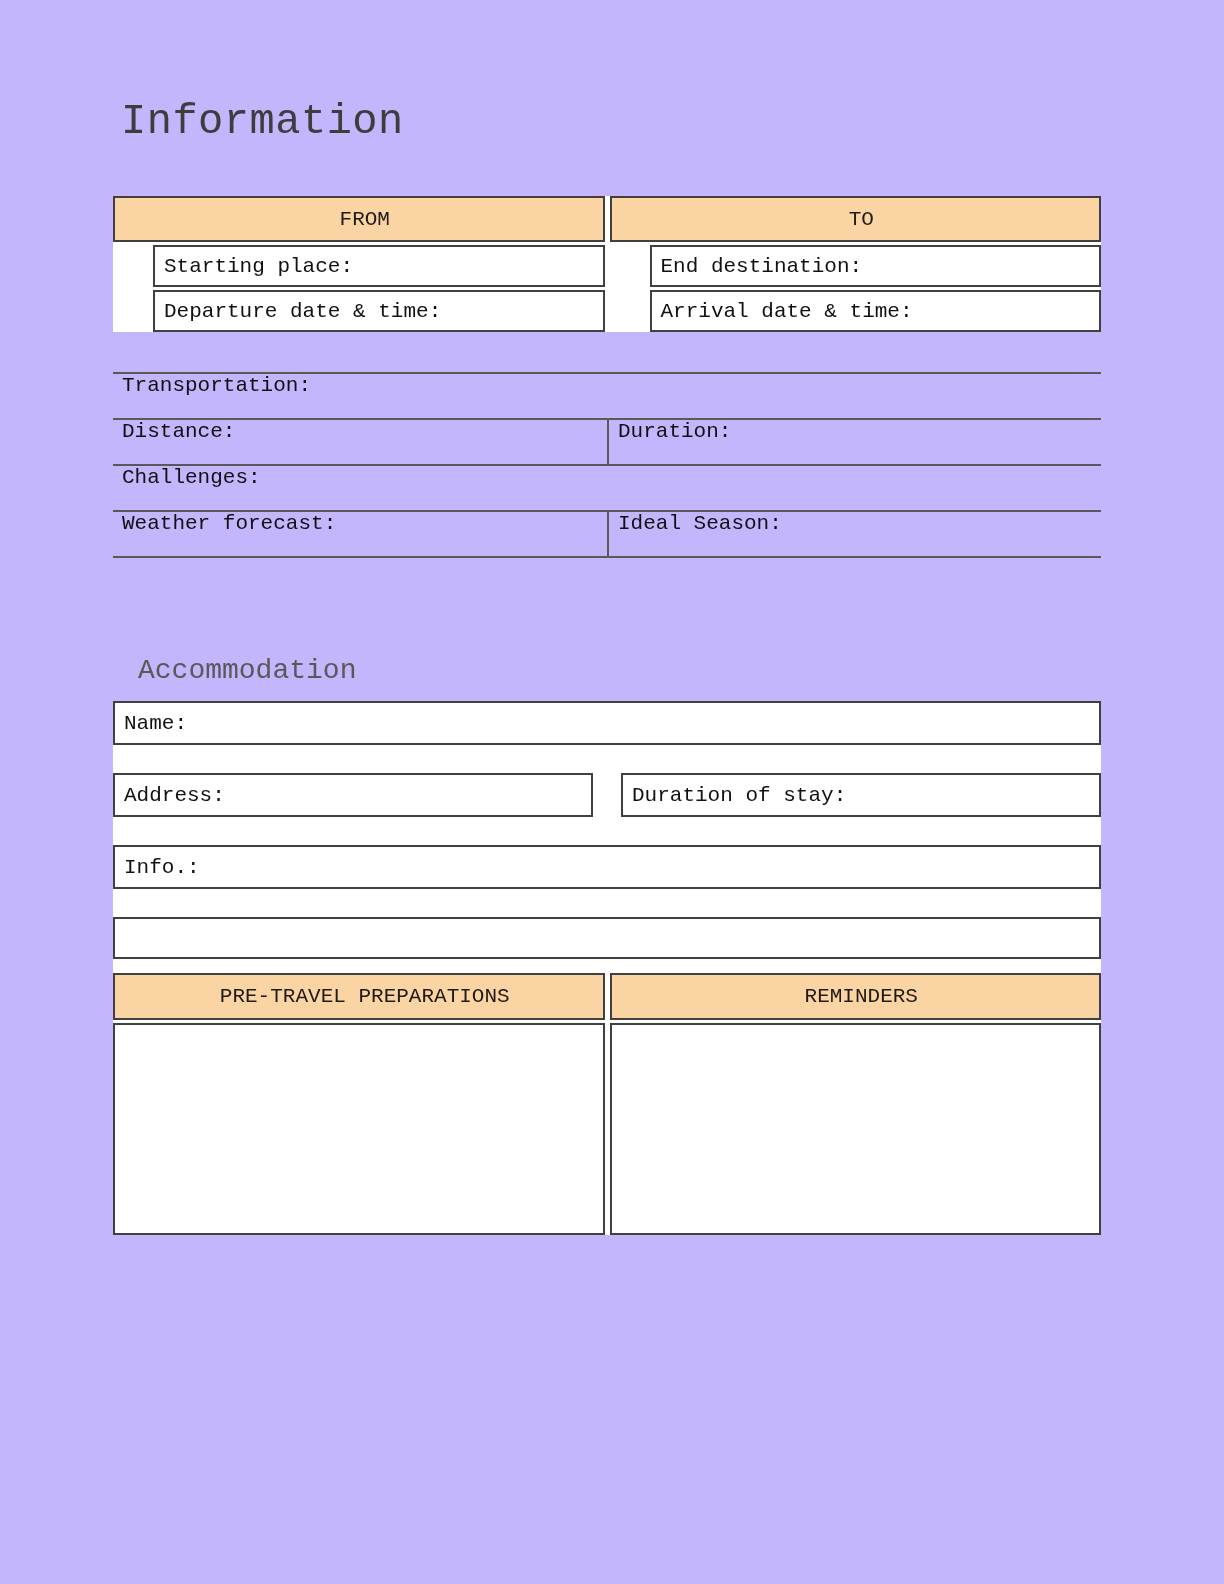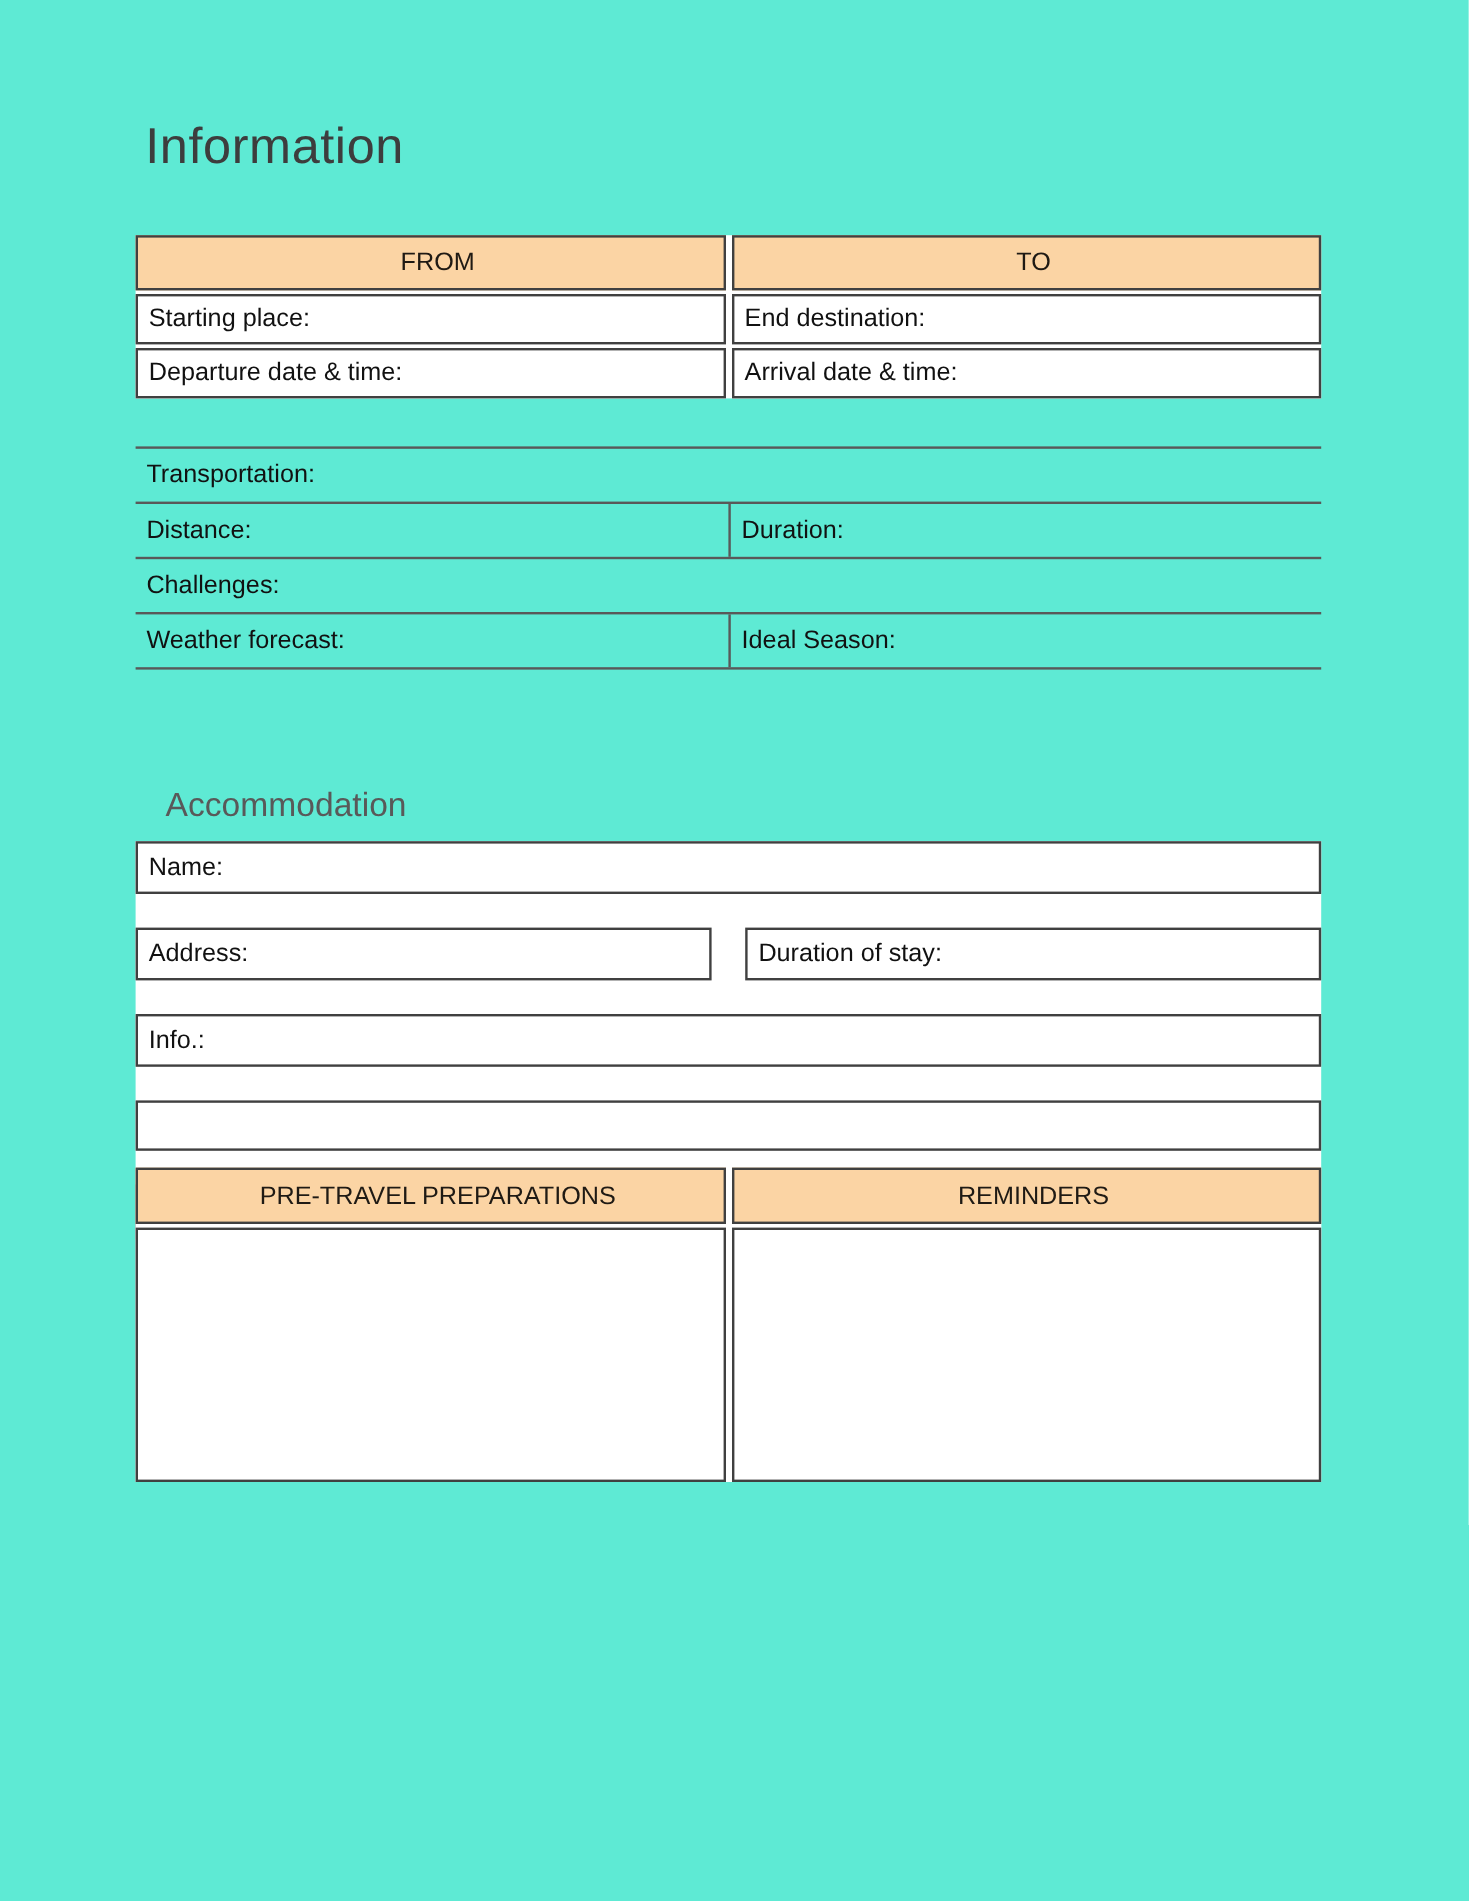--- a/index.html
+++ b/index.html
@@ -4,22 +4,22 @@
 <style>
   html, body {
     margin: 0;
     padding: 0;
     background: #ffffff;
   }
   .page {
     position: relative;
     width: 1224px;
     height: 1584px;
-    background: #5eead4;
-    font-family: Liberation Sans, sans-serif;
+    background: #c4b5fd;
+    font-family: Liberation Mono, monospace;
     color: #111111;
     overflow: hidden;
   }
   .content-block { position: absolute; left: 113px; width: 988px; }
 
   .doc-title {
     position: absolute;
     left: 121px;
     top: 98px;
     font-size: 42px;
@@ -49,35 +49,34 @@
   .cell.span2 { grid-column: 1 / -1; }
   .cell.header {
     background: #FBD4A4;
     justify-content: center;
     padding-left: 12px;
     color: #1f1a14;
   }
 
   #from-to-table { top: 196px; }
   #from-to-table .header { height: 46px; }
-  #from-to-table .field-cell { height: 42px; }
+  #from-to-table .field-cell { height: 42px; margin-left: 40px; }
 
   
   #route-section { top: 372px; border-top: 2px solid #595959; }
   .line-row {
     box-sizing: border-box;
     height: 46px;
     border-bottom: 2px solid #595959;
     display: grid;
     grid-template-columns: 1fr 1fr;
   }
   .line-row.single { grid-template-columns: 1fr; }
   .line-cell {
     display: flex;
-    align-items: center;
     padding-left: 9px;
     font-size: 21px;
     color: #111111;
   }
   .line-cell.second { border-left: 2px solid #595959; }
 
   .section-label {
     position: absolute;
     left: 122px;
     top: 639px;

